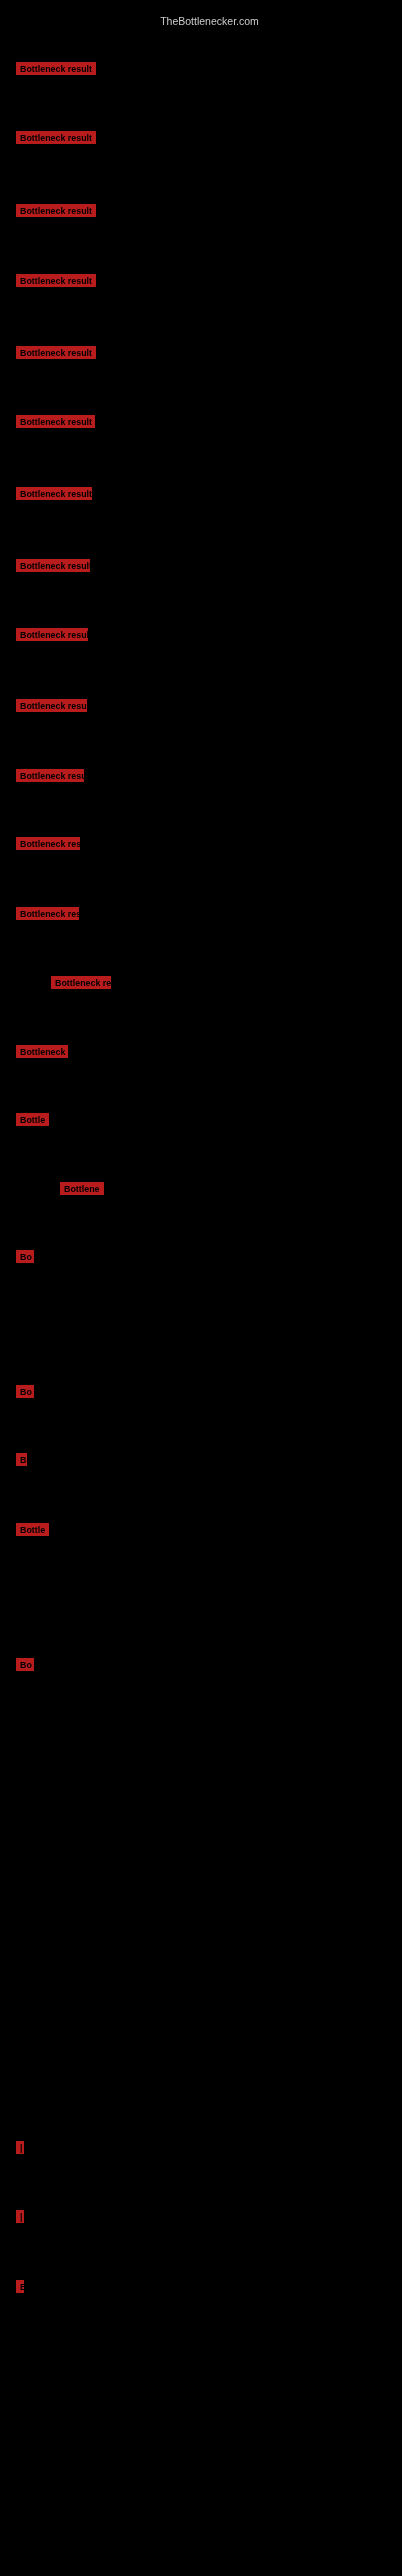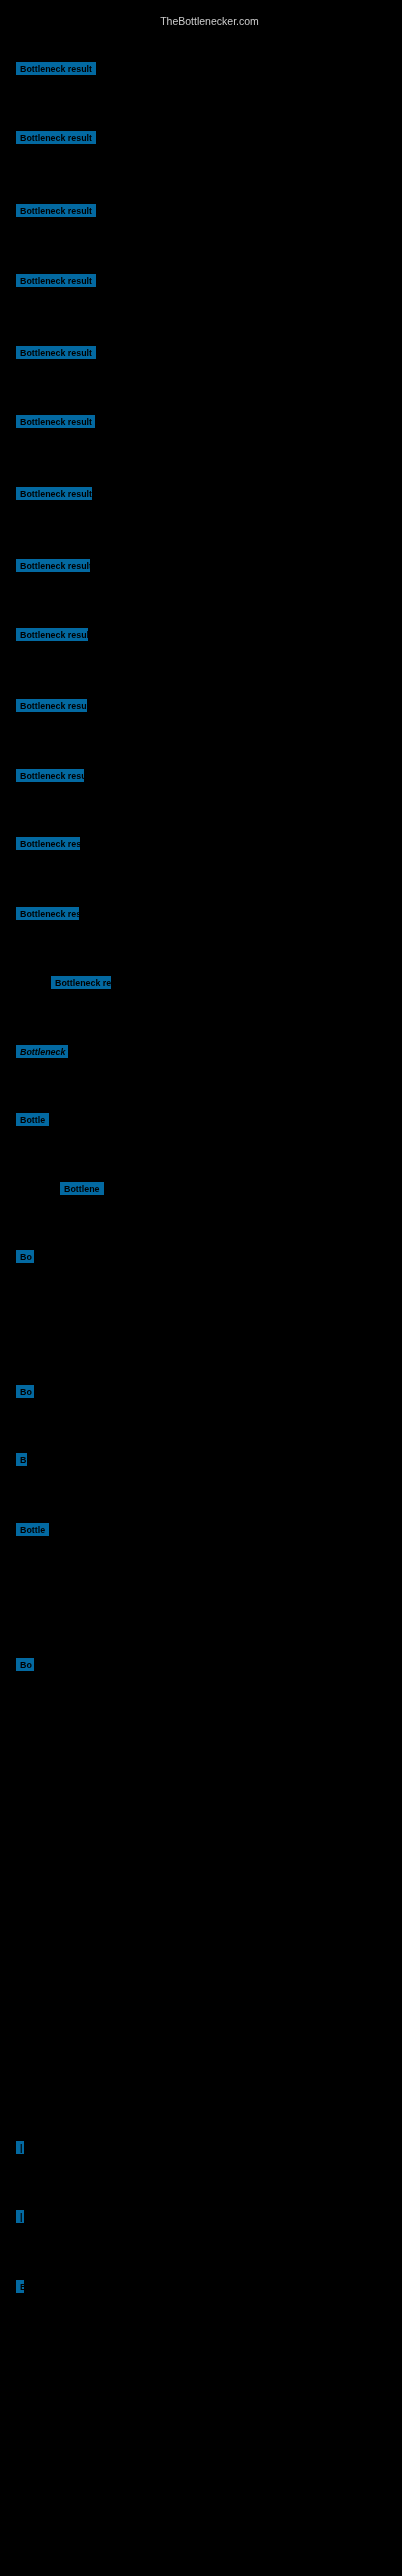--- a/index.html
+++ b/index.html
@@ -21,21 +21,21 @@
       color: #cccccc;
       font-size: 10.5px;
       padding: 3.2px 0;
       position: absolute;
       top: 0;
       left: 0;
       right: 0;
     }
 
     .bottleneck-badge {
-      background-color: #0369a1;
+      background-color: #b91c1c;
       color: #000000;
       font-size: 8.9px;
       font-weight: bold;
       padding: 1.6px 4px;
       display: inline-block;
       white-space: nowrap;
       overflow: hidden;
     }
 
     .badge-container {
@@ -57,21 +57,21 @@
 <div class="badge-container" style="top: 330px; left: 0px;"><div class="bottleneck-badge" style="max-width: 81px;">Bottleneck result</div></div>
 <div class="badge-container" style="top: 399px; left: 0px;"><div class="bottleneck-badge" style="max-width: 79px;">Bottleneck result</div></div>
 <div class="badge-container" style="top: 471px; left: 0px;"><div class="bottleneck-badge" style="max-width: 76px;">Bottleneck result</div></div>
 <div class="badge-container" style="top: 543px; left: 0px;"><div class="bottleneck-badge" style="max-width: 74px;">Bottleneck result</div></div>
 <div class="badge-container" style="top: 612px; left: 0px;"><div class="bottleneck-badge" style="max-width: 72px;">Bottleneck result</div></div>
 <div class="badge-container" style="top: 683px; left: 0px;"><div class="bottleneck-badge" style="max-width: 71px;">Bottleneck result</div></div>
 <div class="badge-container" style="top: 753px; left: 0px;"><div class="bottleneck-badge" style="max-width: 68px;">Bottleneck resu</div></div>
 <div class="badge-container" style="top: 821px; left: 0px;"><div class="bottleneck-badge" style="max-width: 64px;">Bottleneck res</div></div>
 <div class="badge-container" style="top: 891px; left: 0px;"><div class="bottleneck-badge" style="max-width: 63px;">Bottleneck res</div></div>
 <div class="badge-container" style="top: 960px; left: 0px; padding-left: 35px;"><div class="bottleneck-badge" style="max-width: 60px;">Bottleneck re</div></div>
-<div class="badge-container" style="top: 1029px; left: 0px;"><div class="bottleneck-badge" style="max-width: 52px; font-style: italic;">Bottleneck</div></div>
+<div class="badge-container" style="top: 1029px; left: 0px;"><div class="bottleneck-badge" style="max-width: 52px;">Bottleneck</div></div>
 <div class="badge-container" style="top: 1097px; left: 0px;"><div class="bottleneck-badge" style="max-width: 37px;">Bottle</div></div>
 <div class="badge-container" style="top: 1166px; left: 0px; padding-left: 44px;"><div class="bottleneck-badge" style="max-width: 44px;">Bottlene</div></div>
 <div class="badge-container" style="top: 1234px; left: 0px;"><div class="bottleneck-badge" style="max-width: 17.7px;">Bo</div></div>
 <div class="badge-container" style="top: 1369px; left: 0px;"><div class="bottleneck-badge" style="max-width: 17.7px;">Bo</div></div>
 <div class="badge-container" style="top: 1437px; left: 0px;"><div class="bottleneck-badge" style="max-width: 11.3px;">B</div></div>
 <div class="badge-container" style="top: 1507px; left: 0px;"><div class="bottleneck-badge" style="max-width: 36px;">Bottle</div></div>
 <div class="badge-container" style="top: 1642px; left: 0px;"><div class="bottleneck-badge" style="max-width: 17.7px;">Bo</div></div>
 <div class="badge-container" style="top: 2125px; left: 0px;"><div class="bottleneck-badge" style="max-width: 6.4px;">|</div></div>
 <div class="badge-container" style="top: 2194px; left: 0px;"><div class="bottleneck-badge" style="max-width: 6.4px;">|</div></div>
 <div class="badge-container" style="top: 2264px; left: 0px;"><div class="bottleneck-badge" style="max-width: 8px;">B</div></div>

